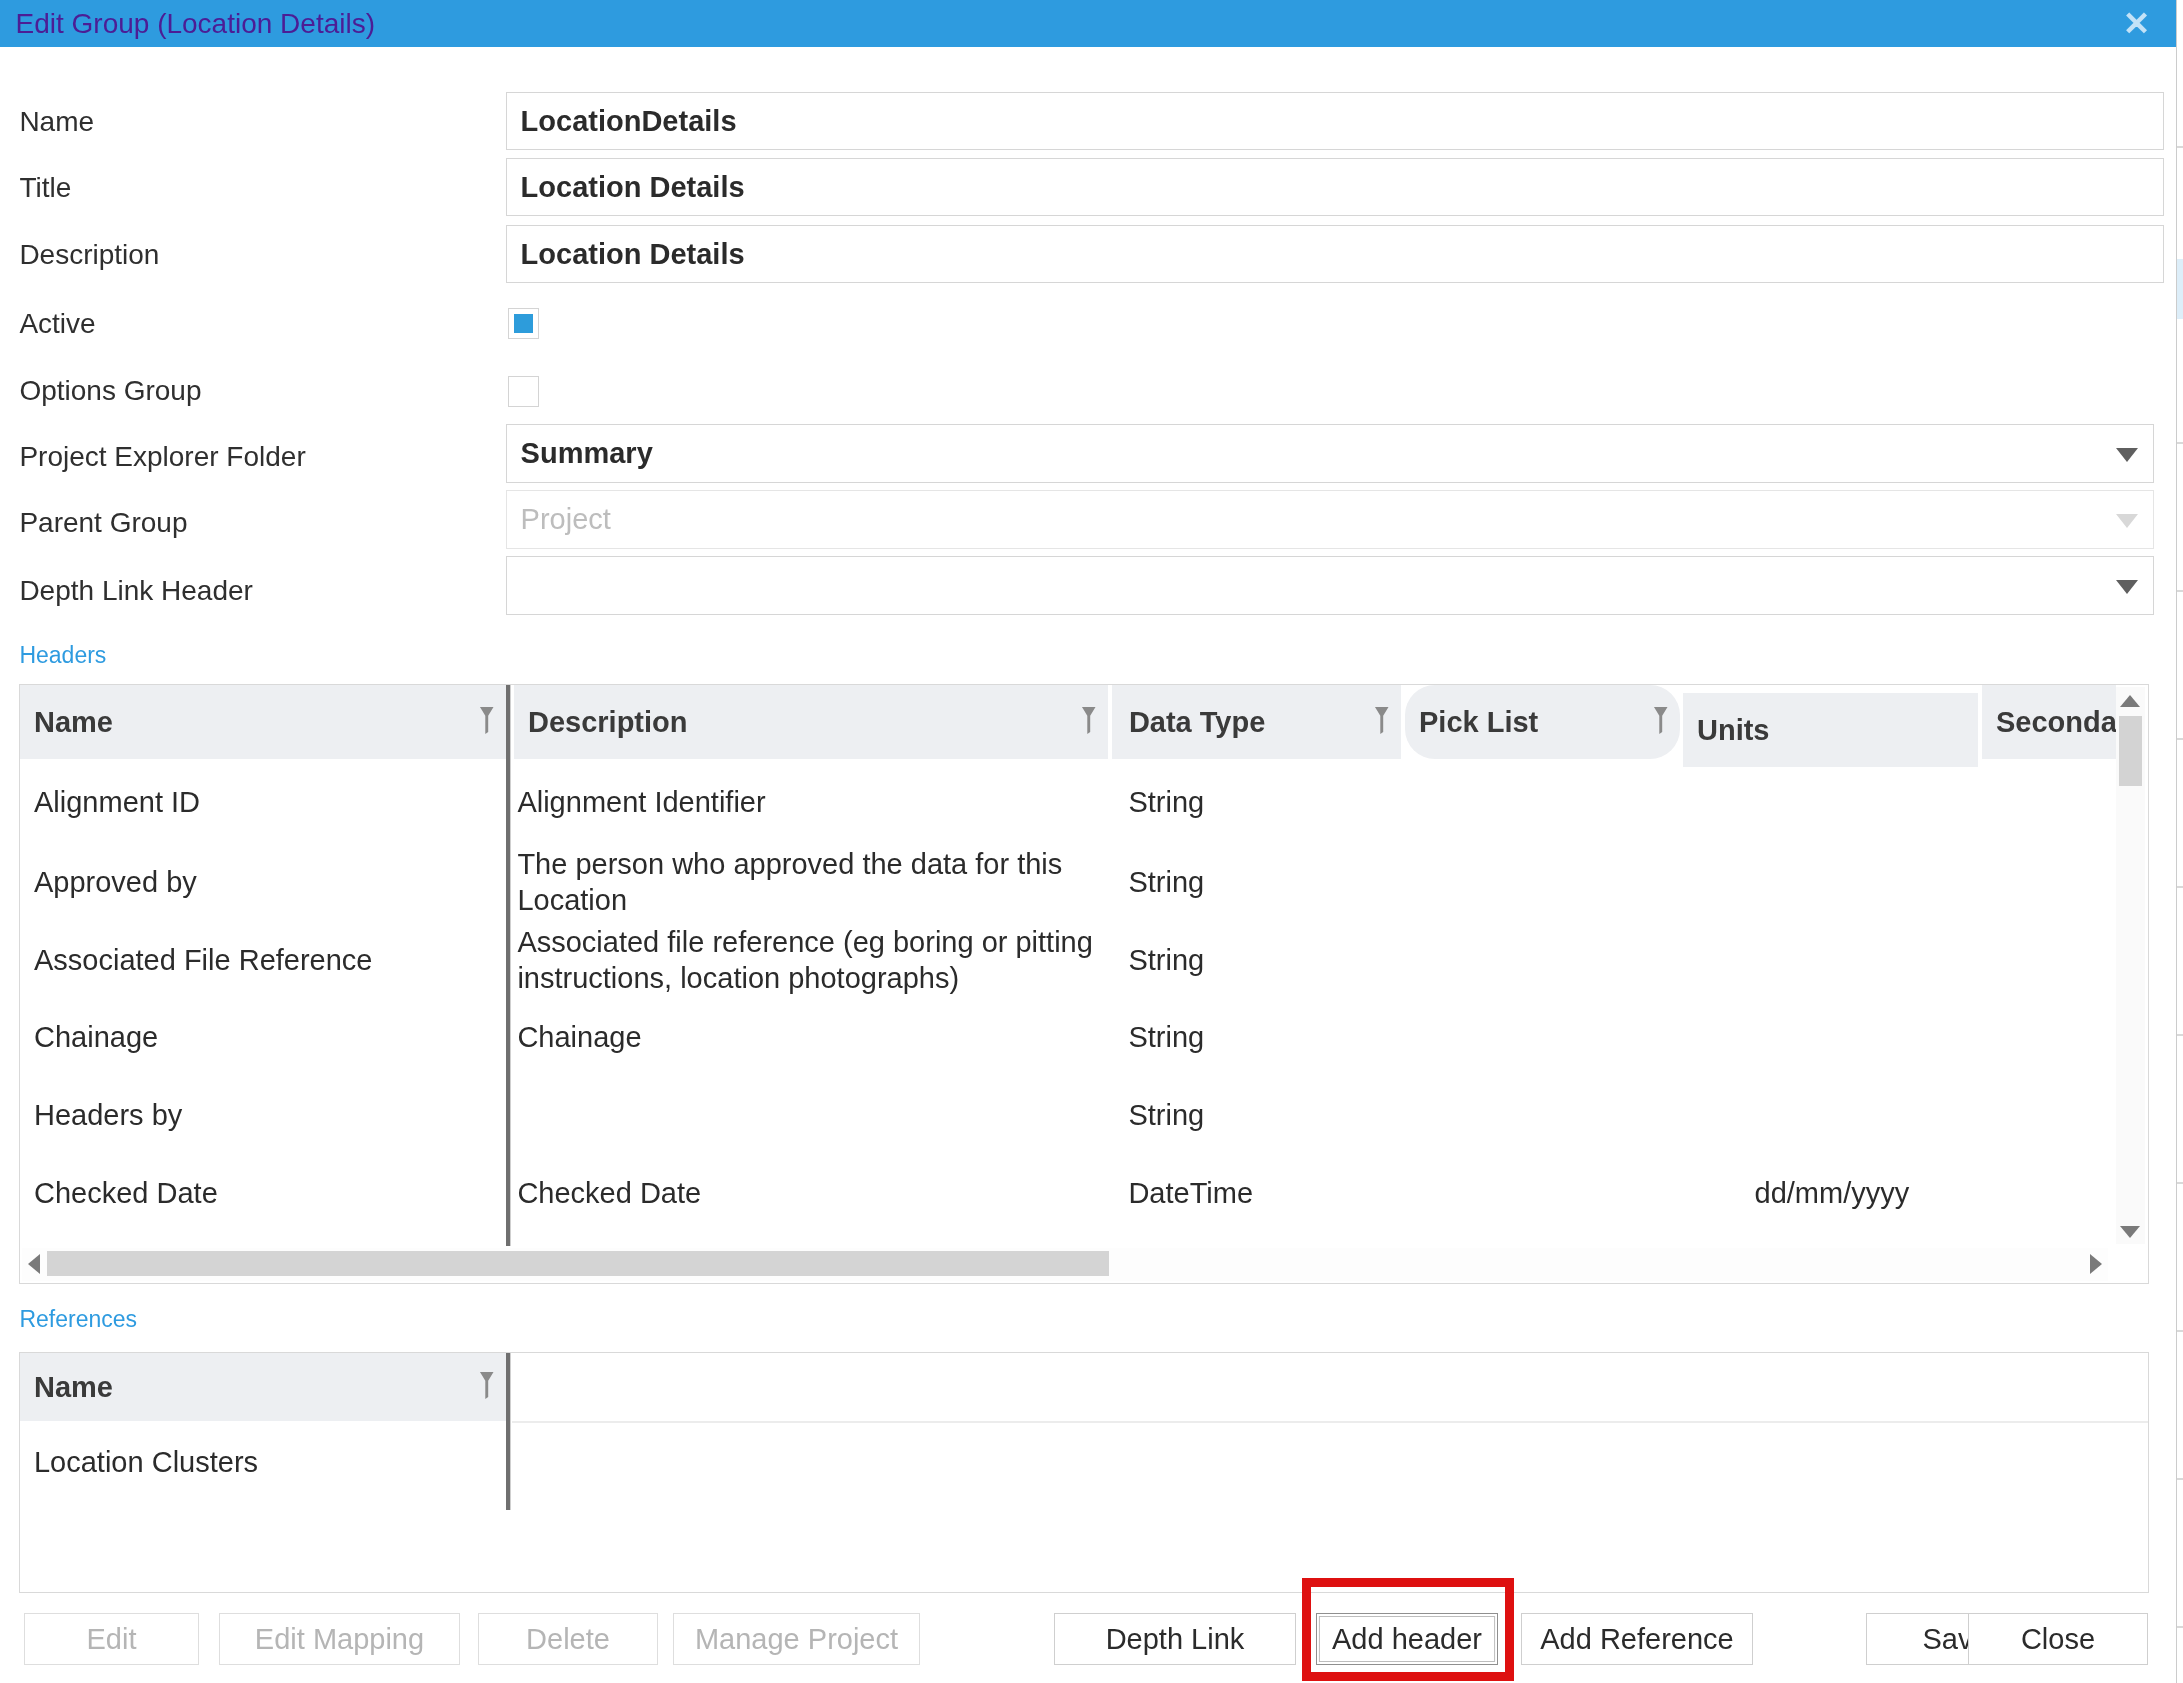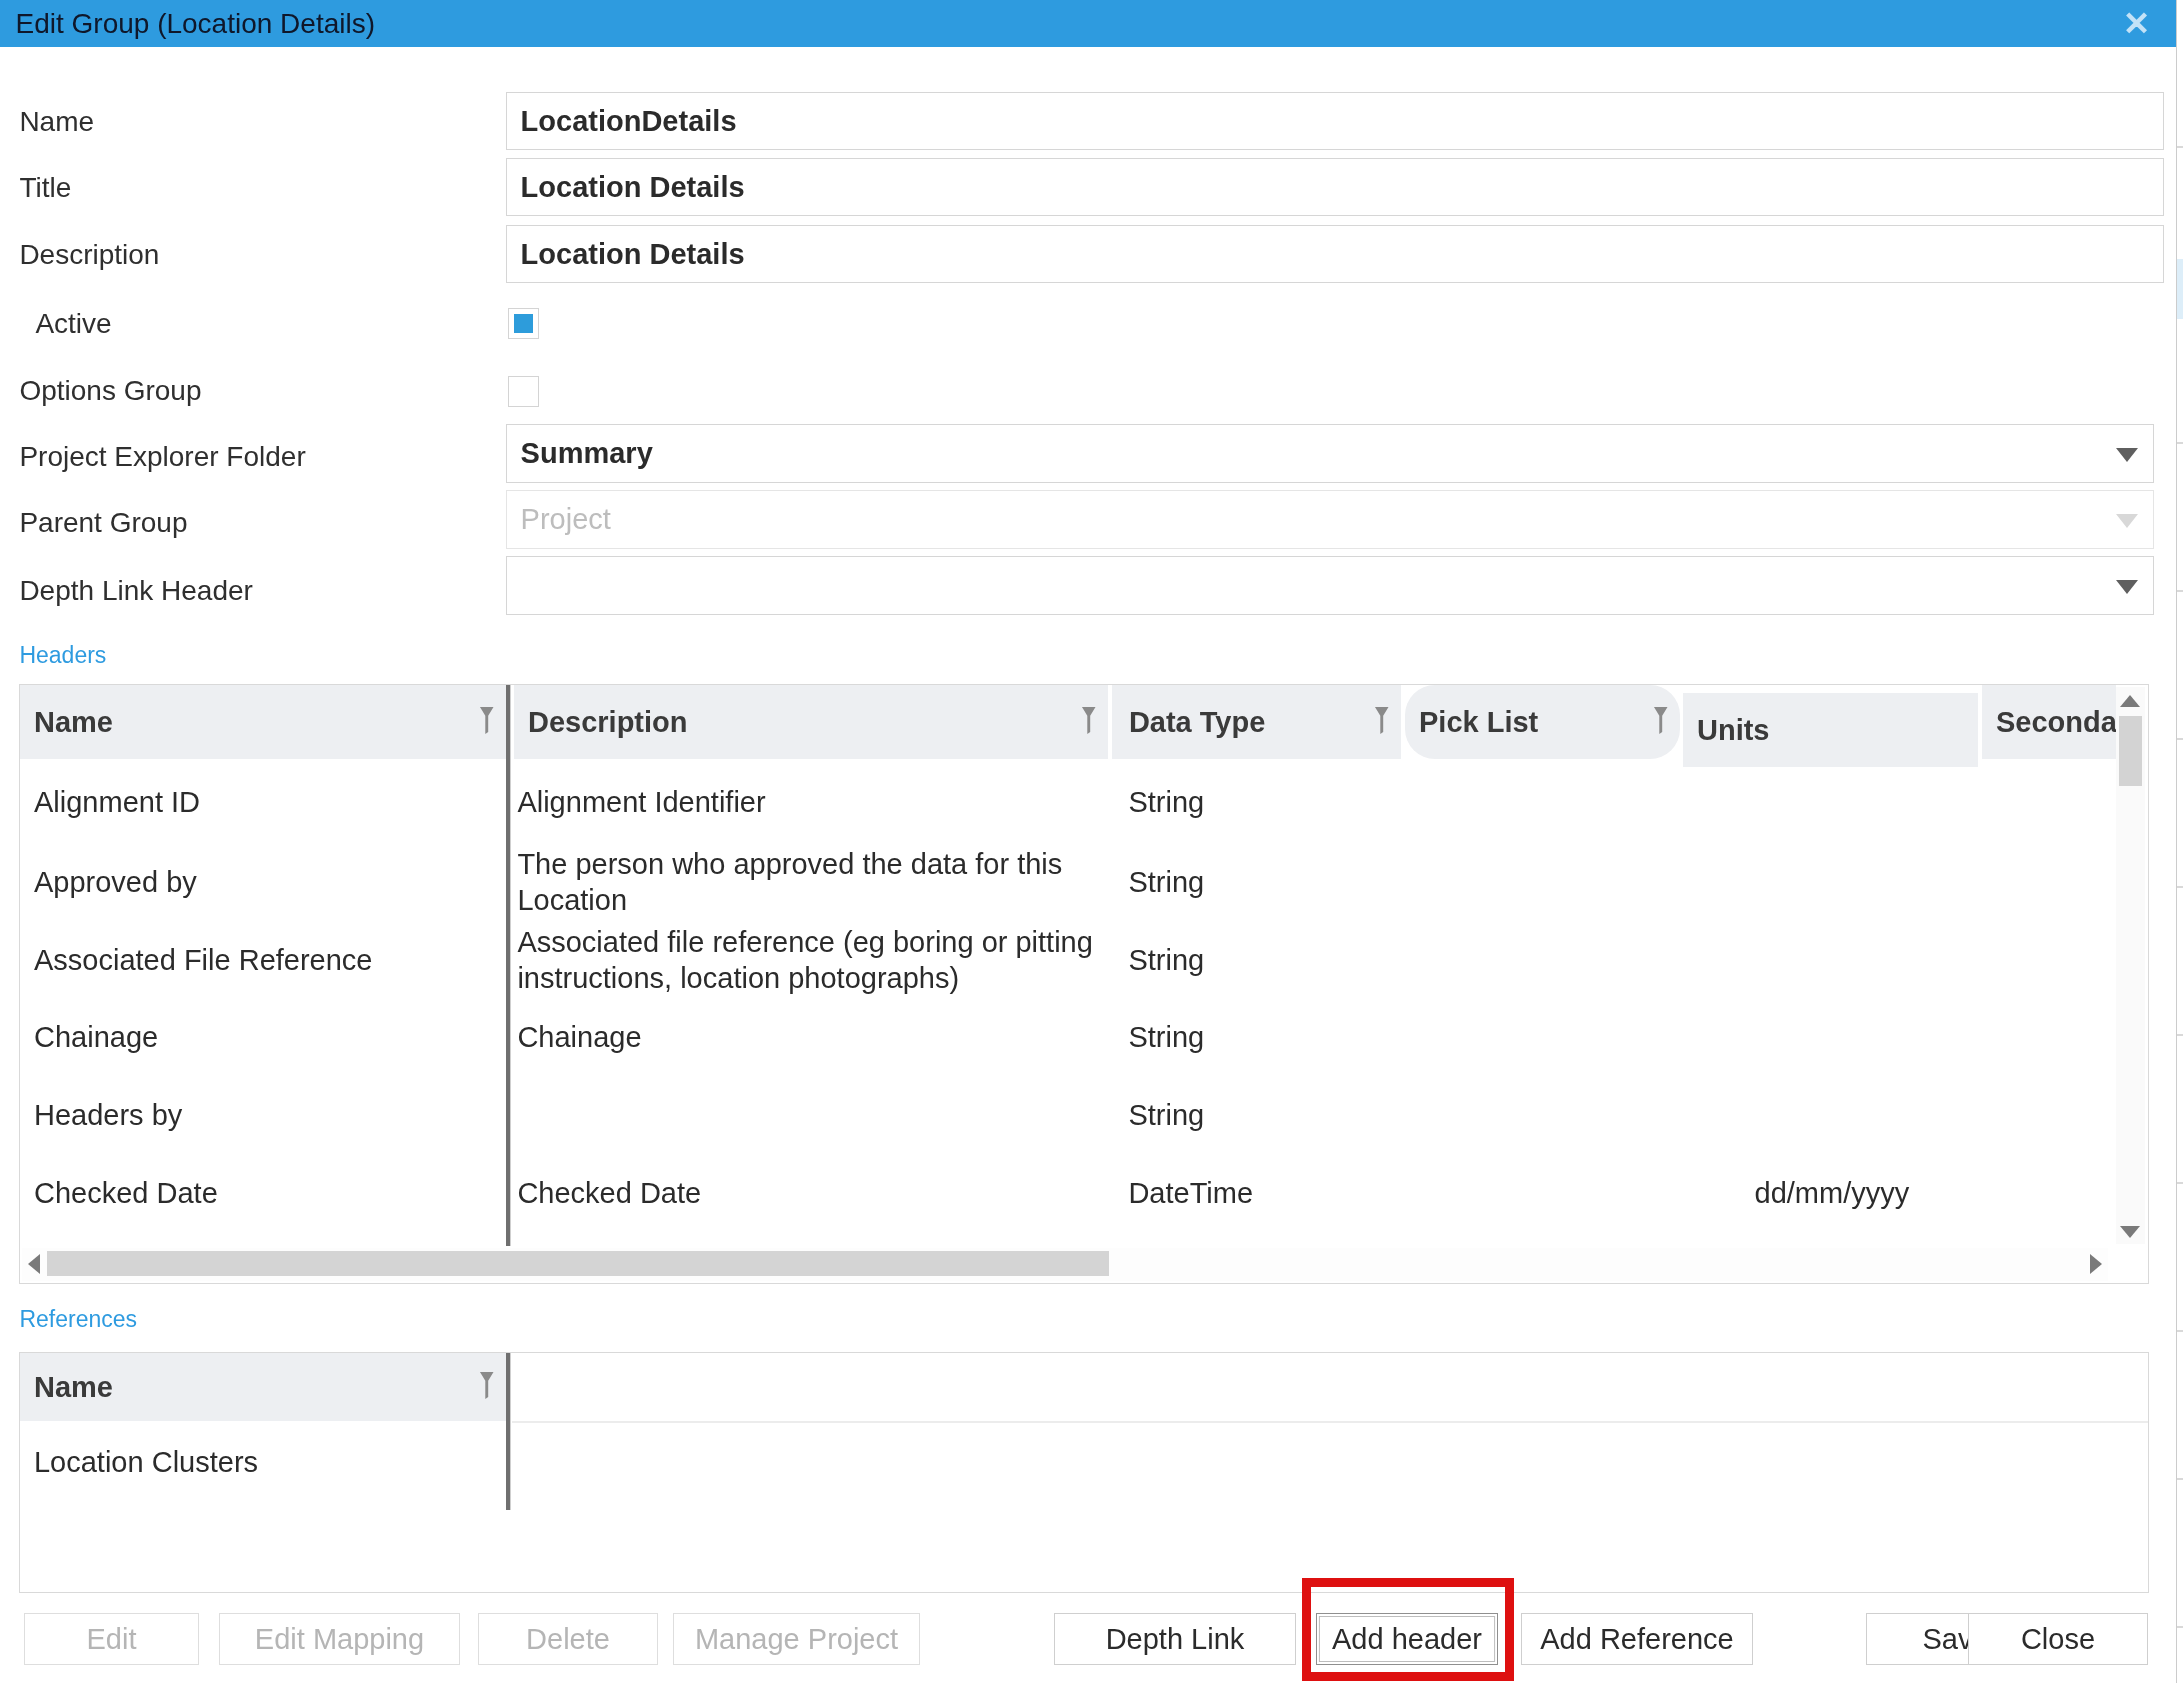--- a/index.html
+++ b/index.html
@@ -8,21 +8,21 @@
     background:#ffffff;
     font-family:"Liberation Sans", sans-serif;
     color:#2b2b2b;
     -webkit-font-smoothing:antialiased;
   }
   .abs{position:absolute;}
 
   
   .titlebar{left:0;top:0;width:2176px;height:47px;background:#2E9BDF;}
   .titlebar .ttl{position:absolute;left:15.5px;top:0;height:47px;line-height:47px;
-    color:#0f172a;font-size:28px;font-weight:400;}
+    color:#4c1d95;font-size:28px;font-weight:400;}
   .closex{position:absolute;left:2115px;top:1.9px;width:43px;height:43px;line-height:43px;
     text-align:center;color:#c3e2f7;font-size:33px;font-weight:700;cursor:default;}
 
   
   .flabel{left:19.4px;height:39px;line-height:39px;font-size:28px;color:#2f2f2f;}
   .tinput{left:506px;width:1642px;height:56px;border:1.9px solid #d6d6d6;background:#fff;
     font-family:"Liberation Sans",sans-serif;font-size:29px;font-weight:600;color:#2b2b2b;
     padding:0 0 0 13.6px;outline:none;box-sizing:content-box;}
   .ddl{left:506px;width:1646px;height:57px;border:1.9px solid #d6d6d6;background:#fff;}
   .ddl .val{position:absolute;left:13.6px;top:0;height:57px;line-height:57px;
@@ -92,21 +92,21 @@
 
 <div class="abs flabel" style="top:102px;">Name</div>
 <input class="abs tinput" style="top: 92px;" value="LocationDetails">
 
 <div class="abs flabel" style="top:168px;">Title</div>
 <input class="abs tinput" style="top: 158px;" value="Location Details">
 
 <div class="abs flabel" style="top:235px;">Description</div>
 <input class="abs tinput" style="top: 225px;" value="Location Details">
 
-<div class="abs flabel" style="top:304px;margin-left:16px;">Active</div>
+<div class="abs flabel" style="top:304px;">Active</div>
 <div class="abs cbox" style="top:308px;">
   <div class="mark"></div>
 </div>
 
 <div class="abs flabel" style="top:371px;">Options Group</div>
 <div class="abs cbox" style="top:376px;"></div>
 
 <div class="abs flabel" style="top:437px;">Project Explorer Folder</div>
 <div class="abs ddl" style="top:424px;">
   <div class="val">Summary</div>

